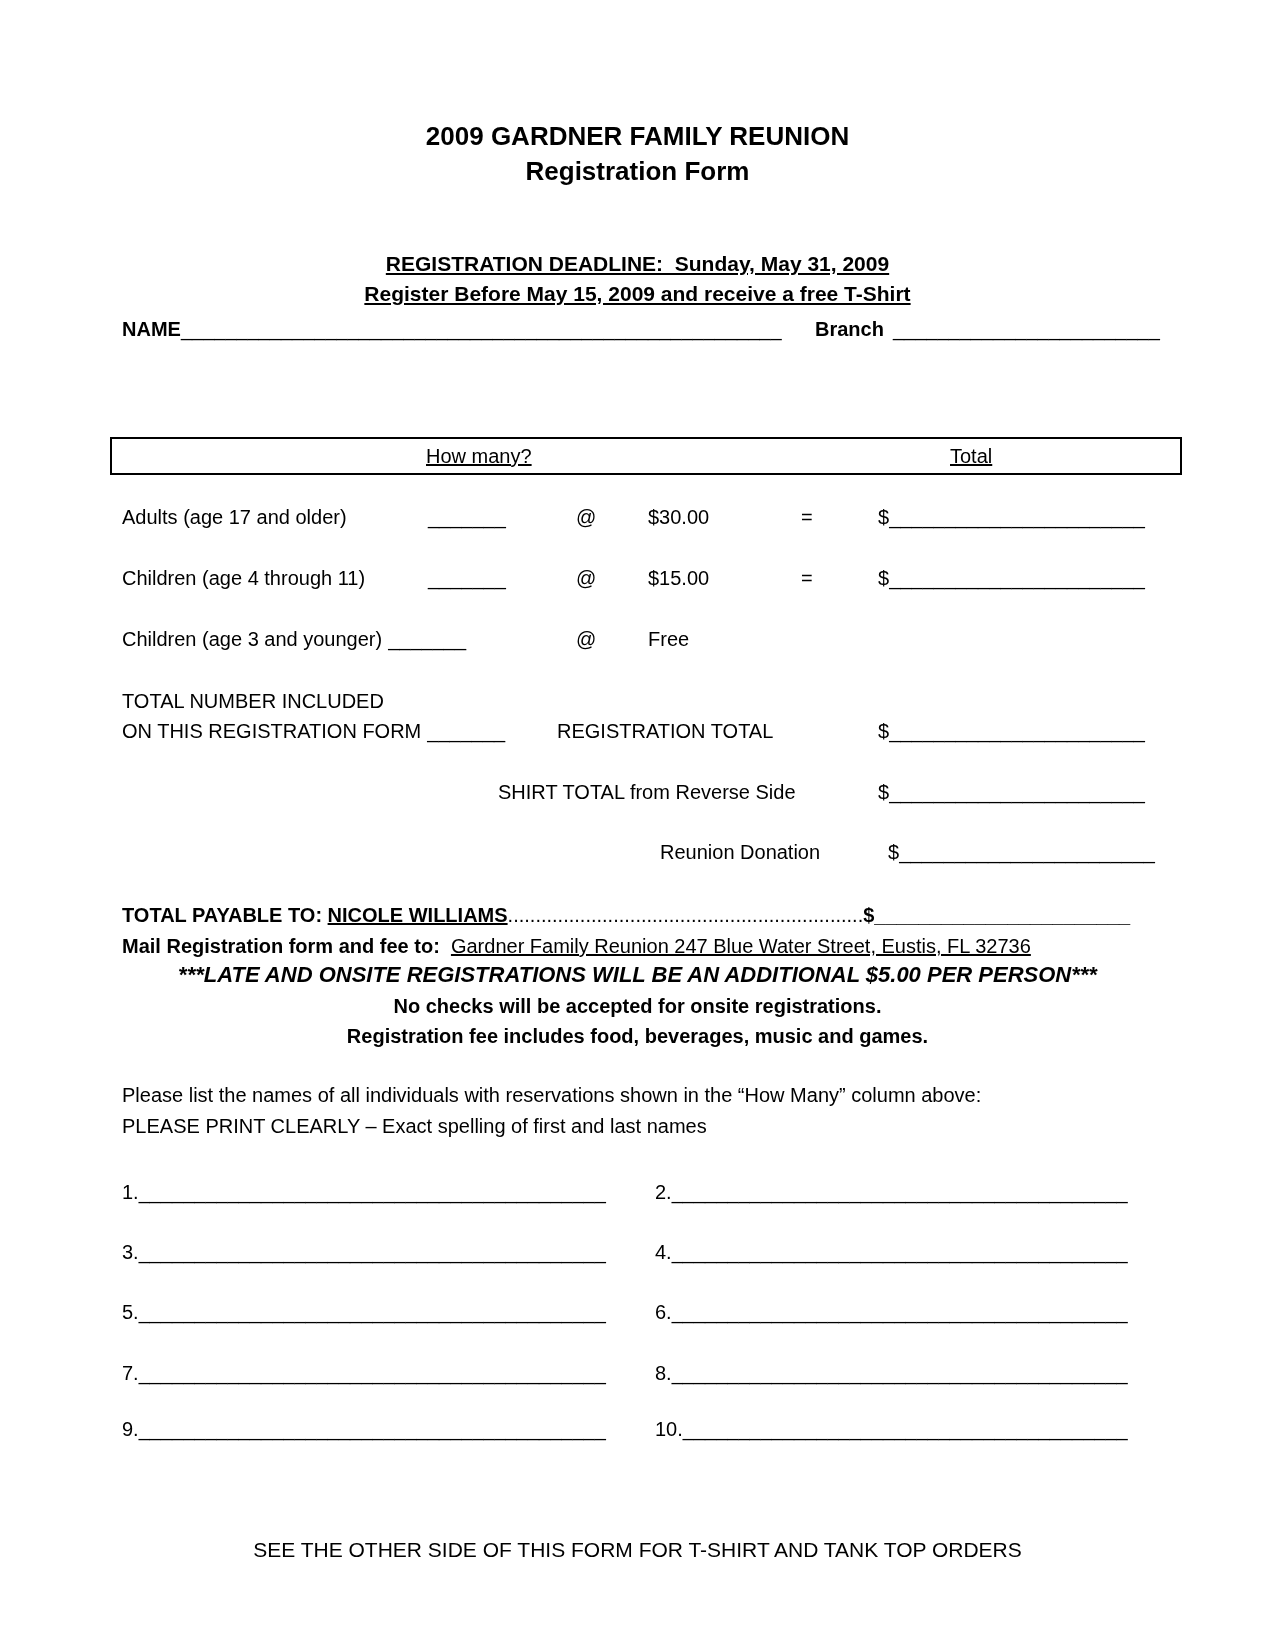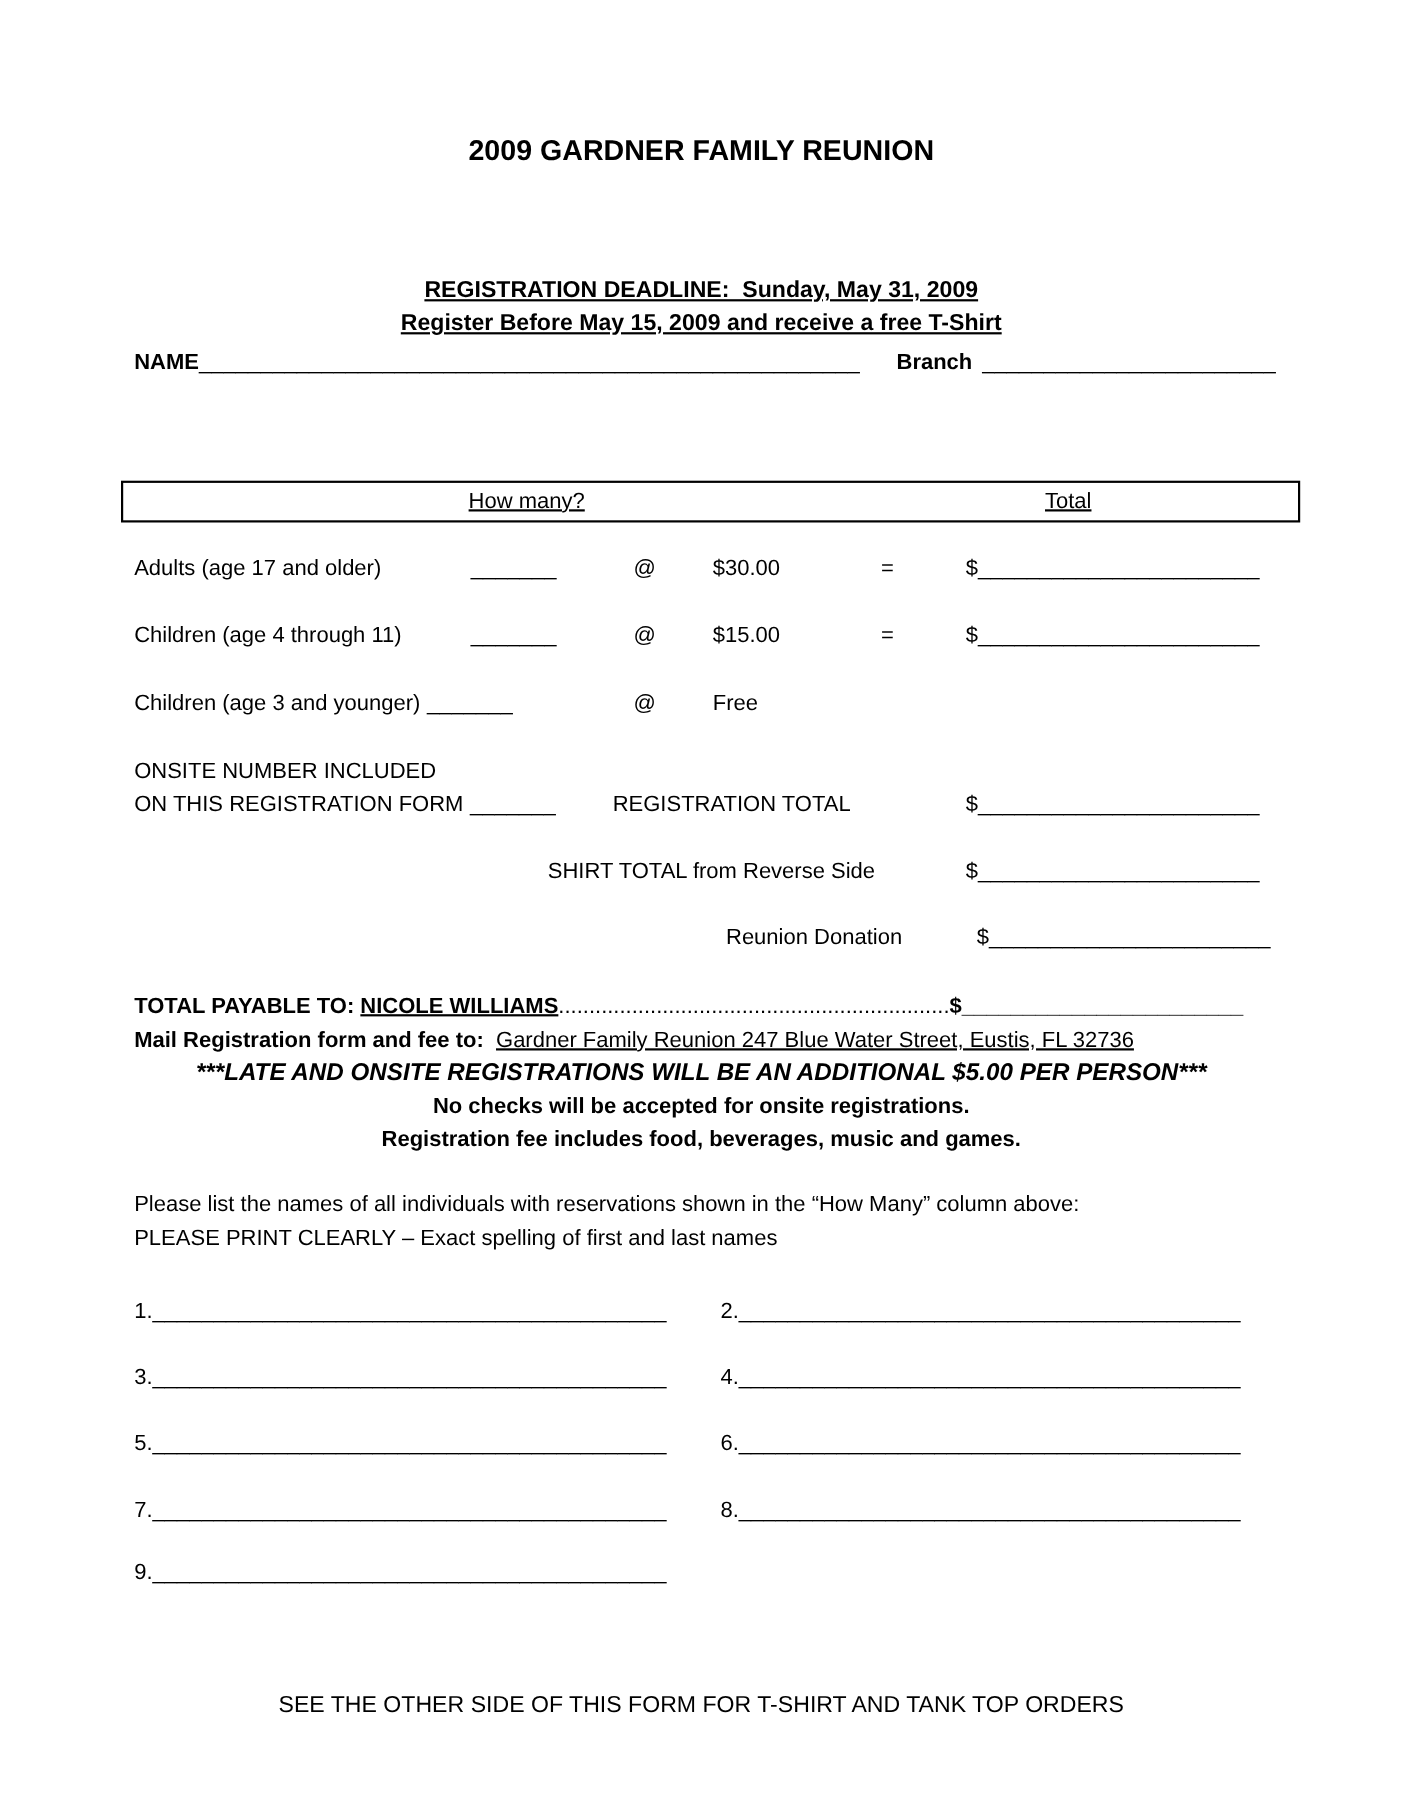--- a/index.html
+++ b/index.html
@@ -23,20 +23,21 @@
   .box {
     border:2px solid #000000;
   }
 </style>
 </head>
 <body>
 
 <div class="page">
 
   <div class="abs center b t1" style="top:121px">2009 GARDNER FAMILY REUNION</div>
+  <div class="abs center b t1" style="top:156px">Registration Form</div>
   <div class="abs center b t2 u" style="top:225px">REGISTRATION DEADLINE:  Sunday, May 31, 2009</div>
   <div class="abs center b t2 u" style="top:255px">Register Before May 15, 2009 and receive a free T-Shirt</div>
 
   <div class="abs" style="top:317px; left:122px"><span class="b">NAME</span><span>______________________________________________________</span></div>
   <div class="abs" style="top:317px; left:815px"><span class="b">Branch</span><span class="sp"></span><span>________________________</span></div>
 
   <div class="abs box" style="top:437px; left:110px; width:1072px; height:38px"></div>
   <div class="abs u" style="top:444px; left:426px">How many?</div>
   <div class="abs u" style="top:444px; left:950px">Total</div>
 
@@ -51,21 +52,21 @@
   <div class="abs" style="top:566px; left:428px">_______</div>
   <div class="abs" style="top:566px; left:576px">@</div>
   <div class="abs" style="top:566px; left:648px">$15.00</div>
   <div class="abs" style="top:566px; left:801px">=</div>
   <div class="abs" style="top:566px; left:878px"><span>$</span><span>_______________________</span></div>
 
   <div class="abs" style="top:627px; left:122px"><span>Children (age 3 and younger)</span><span class="sp6"></span><span>_______</span></div>
   <div class="abs" style="top:627px; left:576px">@</div>
   <div class="abs" style="top:627px; left:648px">Free</div>
 
-  <div class="abs" style="top:689px; left:122px">ONSITE NUMBER INCLUDED</div>
+  <div class="abs" style="top:689px; left:122px">TOTAL NUMBER INCLUDED</div>
   <div class="abs" style="top:719px; left:122px"><span>ON THIS REGISTRATION FORM</span><span class="sp6"></span><span>_______</span></div>
   <div class="abs" style="top:719px; left:557px">REGISTRATION TOTAL</div>
   <div class="abs" style="top:719px; left:878px"><span>$</span><span>_______________________</span></div>
 
   <div class="abs" style="top:780px; left:498px">SHIRT TOTAL from Reverse Side</div>
   <div class="abs" style="top:780px; left:878px"><span>$</span><span>_______________________</span></div>
 
   <div class="abs" style="top:840px; left:660px">Reunion Donation</div>
   <div class="abs" style="top:840px; left:888px"><span>$</span><span>_______________________</span></div>
 
@@ -84,16 +85,17 @@
   <div class="abs" style="top:1240px; left:122px"><span>3.</span><span>__________________________________________</span></div>
   <div class="abs" style="top:1240px; left:655px"><span>4.</span><span>_________________________________________</span></div>
 
   <div class="abs" style="top:1300px; left:122px"><span>5.</span><span>__________________________________________</span></div>
   <div class="abs" style="top:1300px; left:655px"><span>6.</span><span>_________________________________________</span></div>
 
   <div class="abs" style="top:1361px; left:122px"><span>7.</span><span>__________________________________________</span></div>
   <div class="abs" style="top:1361px; left:655px"><span>8.</span><span>_________________________________________</span></div>
 
   <div class="abs" style="top:1417px; left:122px"><span>9.</span><span>__________________________________________</span></div>
+  <div class="abs" style="top:1417px; left:655px"><span>10.</span><span>________________________________________</span></div>
 
   <div class="abs center t2" style="top:1511px">SEE THE OTHER SIDE OF THIS FORM FOR T-SHIRT AND TANK TOP ORDERS</div>
 
 </div>
 
 </body></html>

